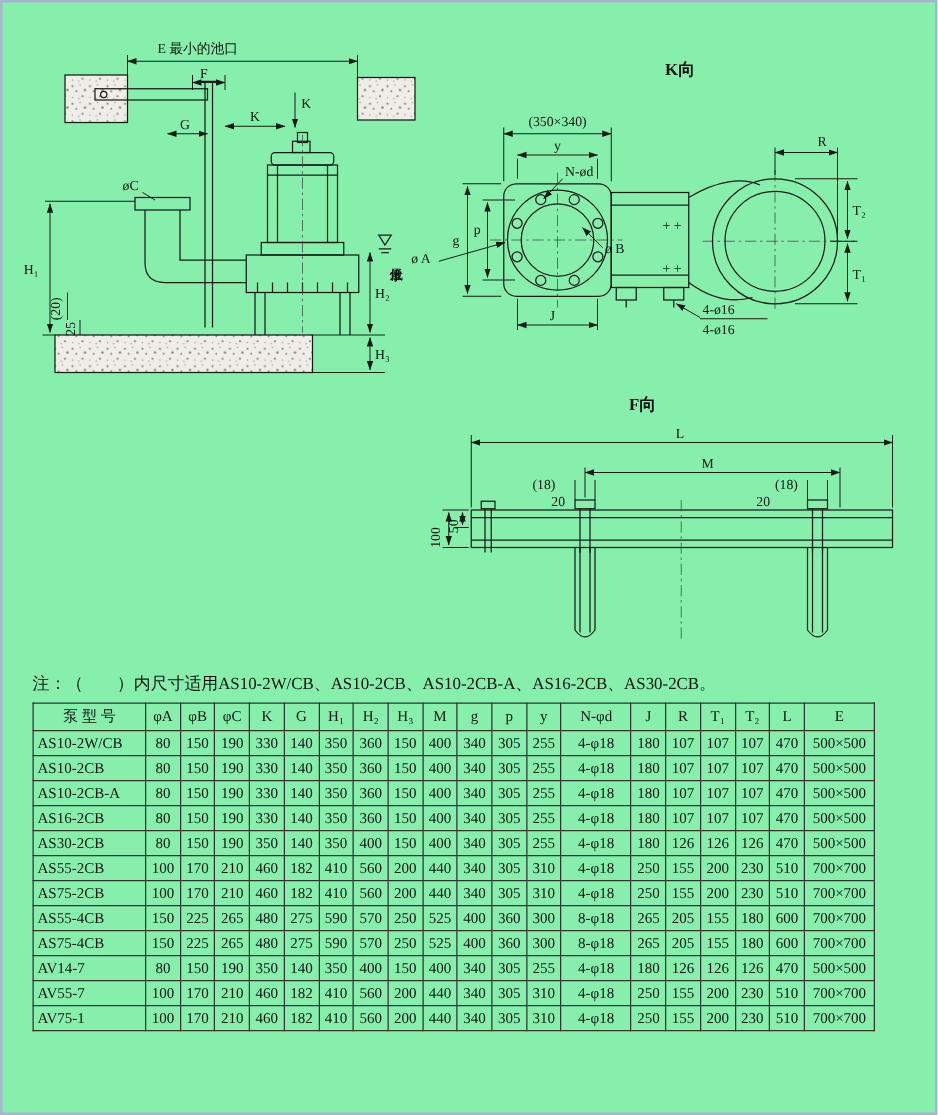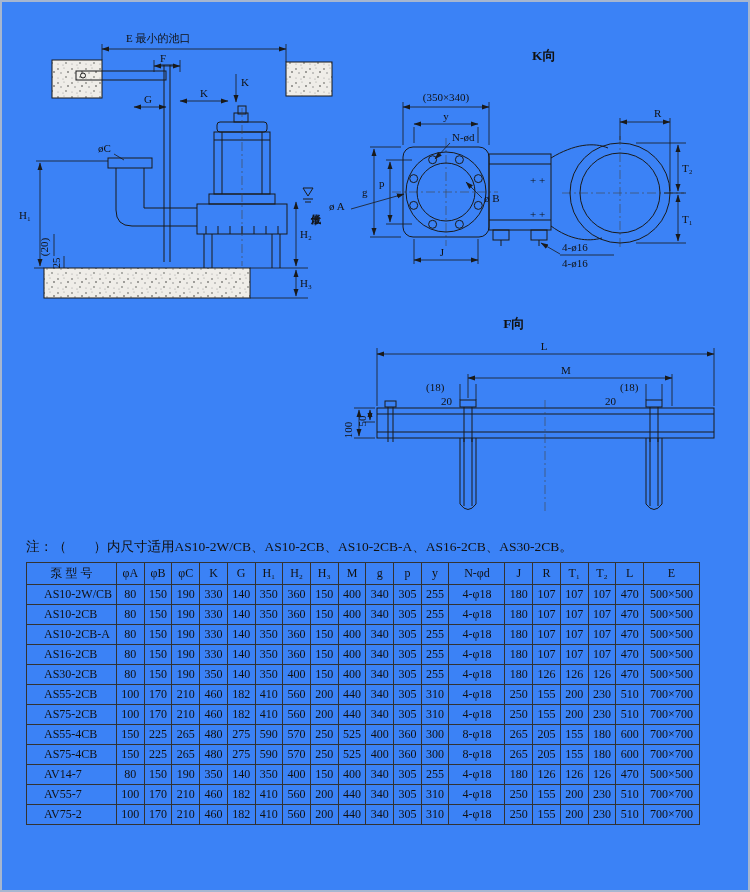--- a/index.html
+++ b/index.html
@@ -1,37 +1,37 @@
 <!DOCTYPE html>
 <html><head>
 <meta charset="utf-8">
 <style>
   * { box-sizing: border-box; }
   html,body { margin:0; padding:0; background:#fff; }
   body { font-family:"Liberation Serif","DejaVu Serif",serif; color:#111; }
-  .page { width:750px; height:892px; border:2px solid #a6b6d0; background:#3b82f6; position:relative; overflow:hidden; }
+  .page { width:750px; height:892px; border:2px solid #a6b6d0; background:#86efac; position:relative; overflow:hidden; }
 
   .drawing { position:absolute; left:12px; top:8px; width:726px; height:520px; }
   .drawing svg { display:block; }
 
   .geo  { stroke:#1a1a1a; stroke-width:1; fill:none; }
   .dims { stroke:#1a1a1a; stroke-width:0.8; fill:none; }
   .cl   { stroke:#444; stroke-width:0.6; stroke-dasharray:9 3 2 3; }
   .d2   { marker-start:url(#arr); marker-end:url(#arr); }
   .d1   { marker-end:url(#arr); }
   .labels { fill:#111; stroke:none; font-size:11px; font-family:"Liberation Serif","DejaVu Serif",serif; }
   .labels .vt { font-size:13.5px; font-weight:bold; }
   .vtext { writing-mode:vertical-rl; text-orientation:upright; font-size:10.5px; }
 
   .note { position:absolute; left:24px; top:536px; font-size:13.5px; white-space:nowrap; }
 
   .table-wrap { position:absolute; left:24px; top:560px; width:674px; }
   table { border-collapse:collapse; width:100%; table-layout:fixed; font-size:12px; color:#111; }
   th, td { border:1px solid #333; text-align:center; font-weight:normal; padding:2px 0; height:19px; white-space:nowrap; overflow:hidden; }
-  td.model { text-align:left; padding-left:17px; }
+  td.model { text-align:left; padding-left:3px; }
 </style>
 </head>
 <body>
 
 <div class="page">
 
   <div class="drawing">
     <svg width="726" height="520" viewBox="0 0 726 520">
       <defs>
         <pattern id="stipple" width="14" height="14" patternUnits="userSpaceOnUse">
@@ -525,21 +525,21 @@
             <td>310</td>
             <td>4-φ18</td>
             <td>250</td>
             <td>155</td>
             <td>200</td>
             <td>230</td>
             <td>510</td>
             <td>700×700</td>
           </tr>
           <tr>
-            <td class="model">AV75-2</td>
+            <td class="model">AV75-1</td>
             <td>100</td>
             <td>170</td>
             <td>210</td>
             <td>460</td>
             <td>182</td>
             <td>410</td>
             <td>560</td>
             <td>200</td>
             <td>440</td>
             <td>340</td>

